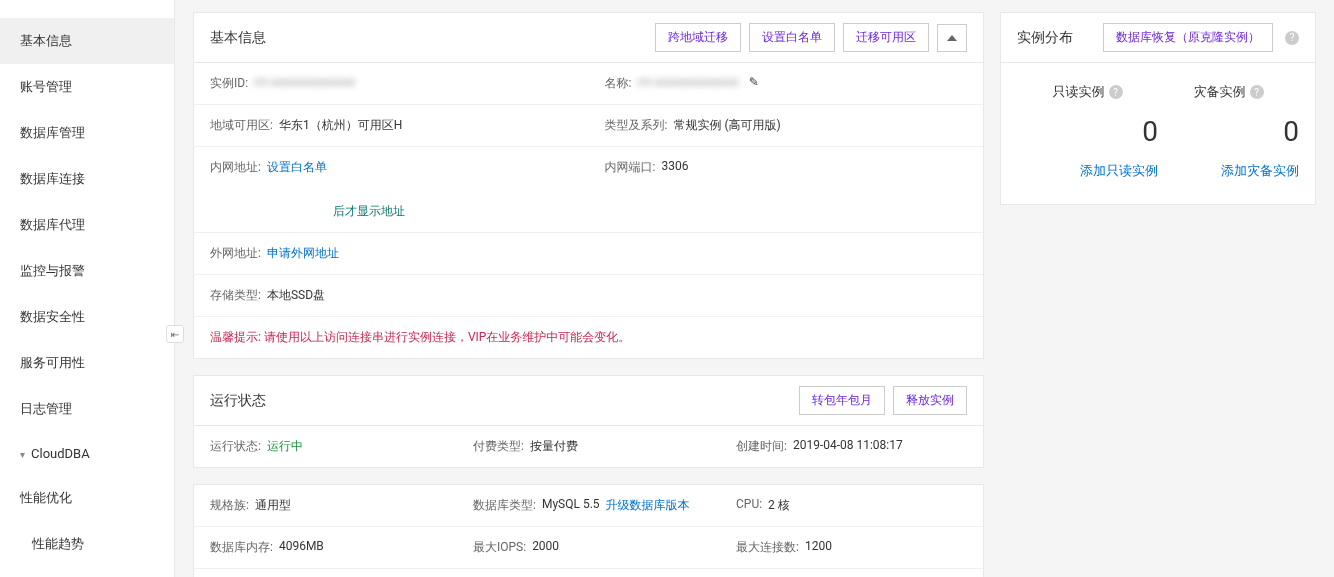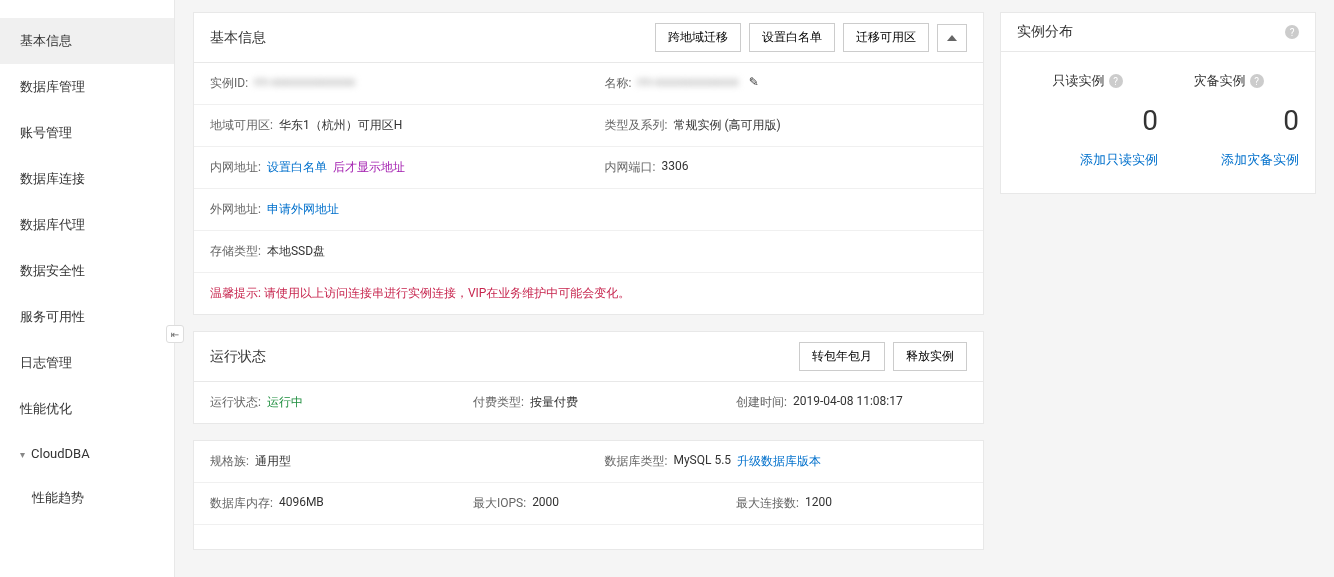--- a/index.html
+++ b/index.html
@@ -16,31 +16,31 @@
     
     .main { flex: 1; display: flex; gap: 16px; padding: 12px 18px; overflow-y: auto; }
     .left-col { flex: 1; display: flex; flex-direction: column; gap: 16px; }
     .right-col { width: 316px; flex-shrink: 0; }
     
     .panel { background: #fff; border: 1px solid #e8e8e8; }
     .panel-header { display: flex; align-items: center; justify-content: space-between; padding: 10px 16px; border-bottom: 1px solid #e8e8e8; }
     .panel-title { font-size: 14px; font-weight: 500; }
     .panel-actions { display: flex; gap: 8px; align-items: center; }
     
-    .btn { padding: 5px 12px; border: 1px solid #ccc; background: #fff; cursor: pointer; font-size: 12px; color: #000000; border-radius: 0; }
+    .btn { padding: 5px 12px; border: 1px solid #ccc; background: #fff; cursor: pointer; font-size: 12px; color: #6d28d9; border-radius: 0; }
     .collapse-arrow { width: 30px; height: 28px; border: 1px solid #ccc; background: #fff; display: flex; align-items: center; justify-content: center; cursor: pointer; }
     .collapse-arrow::before { content: ""; width: 0; height: 0; border-left: 5px solid transparent; border-right: 5px solid transparent; border-bottom: 6px solid #666; }
     
     .info-row { display: flex; border-bottom: 1px solid #f0f0f0; }
     .info-row:last-child { border-bottom: none; }
     .info-cell { flex: 1; padding: 12px 16px; display: flex; align-items: flex-start; gap: 6px; }
     .info-label { color: #666; }
     .info-value { color: #333; }
     .link { color: #0070cc; cursor: pointer; }
-    .danger { color: #a21caf; }
+    .danger { color: #0f766e; margin-top: 44px; }
     .success { color: #1e8e3e; }
     .blur { filter: blur(3px); color: #999; }
     .edit-icon { cursor: pointer; font-size: 12px; margin-left: 4px; }
     
     .warning-row { padding: 12px 16px; color: #c7254e; }
     
     .help-icon { display: inline-flex; width: 14px; height: 14px; border-radius: 50%; background: #ccc; color: #fff; align-items: center; justify-content: center; font-size: 10px; margin-left: 4px; cursor: pointer; }
     
     .dist-body { padding: 20px 16px 24px; display: flex; justify-content: space-around; text-align: right; }
     .dist-col { flex: 1; }
@@ -50,29 +50,30 @@
     
     .three-col .info-cell { flex: 1; }
     .three-col .info-cell:first-child { flex: 1; }
   </style>
 </head>
 <body>
 
 <div class="sidebar">
   <div class="sidebar-blank"></div>
   <div class="sidebar-item active">基本信息</div>
+  <div class="sidebar-item">账号管理</div>
   <div class="sidebar-item">数据库管理</div>
-  <div class="sidebar-item">账号管理</div>
   <div class="sidebar-item">数据库连接</div>
   <div class="sidebar-item">数据库代理</div>
+  <div class="sidebar-item">监控与报警</div>
   <div class="sidebar-item">数据安全性</div>
   <div class="sidebar-item">服务可用性</div>
   <div class="sidebar-item">日志管理</div>
+  <div class="sidebar-item parent">CloudDBA</div>
   <div class="sidebar-item">性能优化</div>
-  <div class="sidebar-item parent">CloudDBA</div>
   <div class="sidebar-item sidebar-sub">性能趋势</div>
 
 </div>
 
 <div class="collapse-btn">⇤</div>
 
 <div class="main">
   <div class="left-col">
 
     <div class="panel">
@@ -163,20 +164,24 @@
       <div class="info-row three-col">
         <div class="info-cell">
           <span class="info-label">规格族:</span>
           <span class="info-value">通用型</span>
         </div>
         <div class="info-cell">
           <span class="info-label">数据库类型:</span>
           <span class="info-value">MySQL 5.5</span>
           <span class="link">升级数据库版本</span>
         </div>
+        <div class="info-cell">
+          <span class="info-label">CPU:</span>
+          <span class="info-value">2 核</span>
+        </div>
       </div>
       <div class="info-row three-col">
         <div class="info-cell">
           <span class="info-label">数据库内存:</span>
           <span class="info-value">4096MB</span>
         </div>
         <div class="info-cell">
           <span class="info-label">最大IOPS:</span>
           <span class="info-value">2000</span>
         </div>
@@ -201,20 +206,21 @@
         </div>
       </div>
     </div>
   </div>
 
   <div class="right-col">
     <div class="panel">
       <div class="panel-header">
         <span class="panel-title">实例分布</span>
         <div class="panel-actions">
+          <button class="btn">数据库恢复（原克隆实例）</button>
           <span class="help-icon">?</span>
         </div>
       </div>
       <div class="dist-body">
         <div class="dist-col">
           <div class="dist-label">
             <span>只读实例</span>
             <span class="help-icon">?</span>
           </div>
           <div class="dist-count">0</div>

